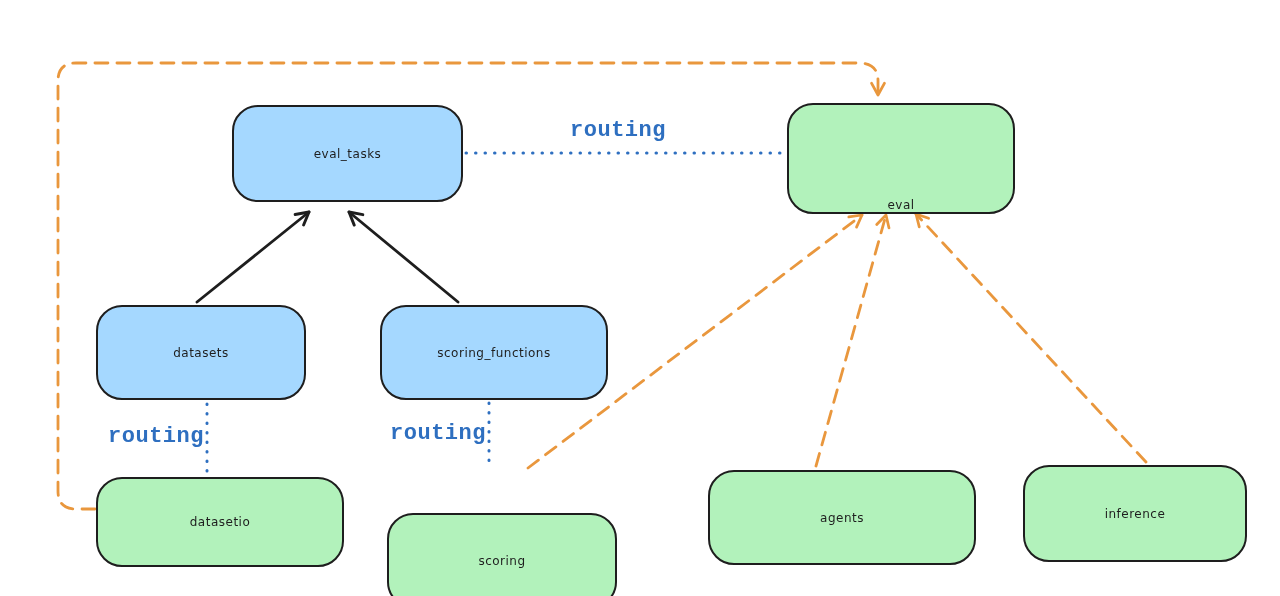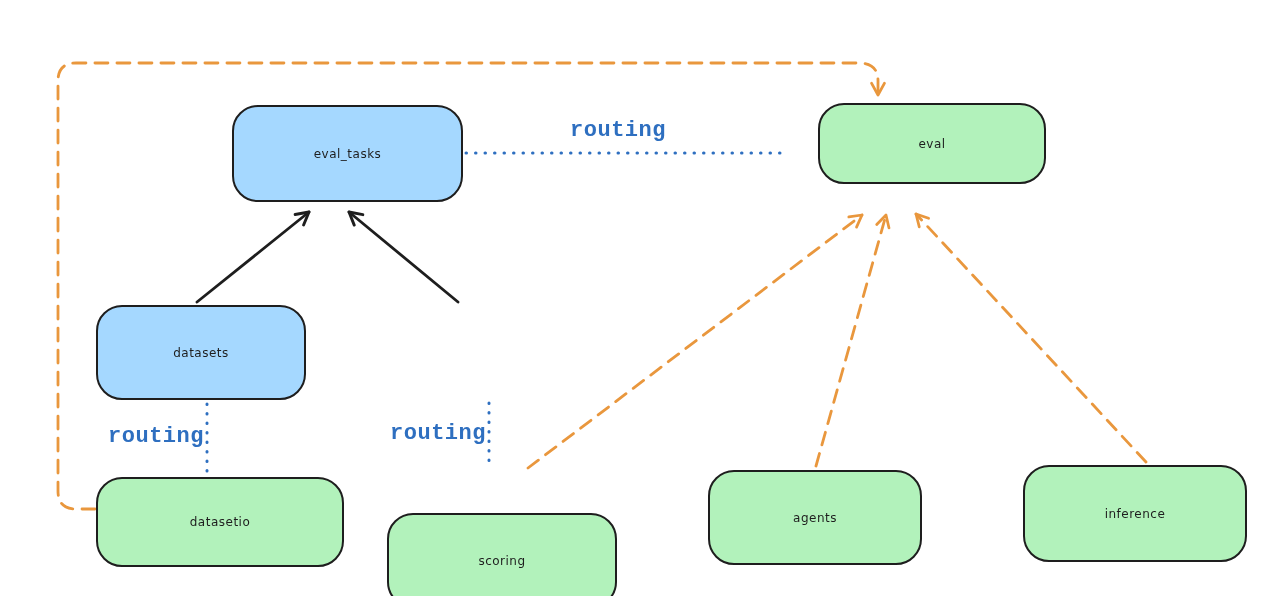--- a/index.html
+++ b/index.html
@@ -75,38 +75,41 @@
     <path class="edge-orange" d="M95,509 L76,509 Q58,509 58,491 L58,81 Q58,63 76,63 L859,63 Q878,63 878,81 L878,95" marker-end="url(#arrow-orange)"></path>
     <path class="edge-orange" d="M528,468 L862,215" marker-end="url(#arrow-orange)"></path>
     <path class="edge-orange" d="M816,466 L886,215" marker-end="url(#arrow-orange)"></path>
     <path class="edge-orange" d="M1146,462 L916,214" marker-end="url(#arrow-orange)"></path>
   </svg>
 
   <div class="node blue" style="left:232px; top:105px; width:231px; height:97px;">
     <span>eval_tasks</span>
   </div>
 
-  <div class="node green" style="left:818px; top:103px; width:228px; height:81px;">
+  <div class="node green" style="left:787px; top:103px; width:228px; height:111px;align-items:flex-end;">
     <span>eval</span>
   </div>
 
   <div class="node blue" style="left:96px; top:305px; width:210px; height:95px;">
     <span>datasets</span>
   </div>
 
+  <div class="node blue" style="left:380px; top:305px; width:228px; height:95px;">
+    <span>scoring_functions</span>
+  </div>
 
   <div class="node green" style="left:96px; top:477px; width:248px; height:90px;text-align:center;">
     <span>datasetio</span>
   </div>
 
   <div class="node green" style="left:387px; top:471px; width:230px; height:95px;margin-top:42px;">
     <span>scoring</span>
   </div>
 
-  <div class="node green" style="left:708px; top:470px; width:214px; height:95px;">
+  <div class="node green" style="left:708px; top:470px; width:268px; height:95px;">
     <span>agents</span>
   </div>
 
   <div class="node green" style="left:1023px; top:465px; width:224px; height:97px;text-align:right;">
     <span>inference</span>
   </div>
 
   <div class="edge-label" style="left:618px; top:130px;">routing</div>
 
   <div class="edge-label" style="left:156px; top:436px;">routing</div>

